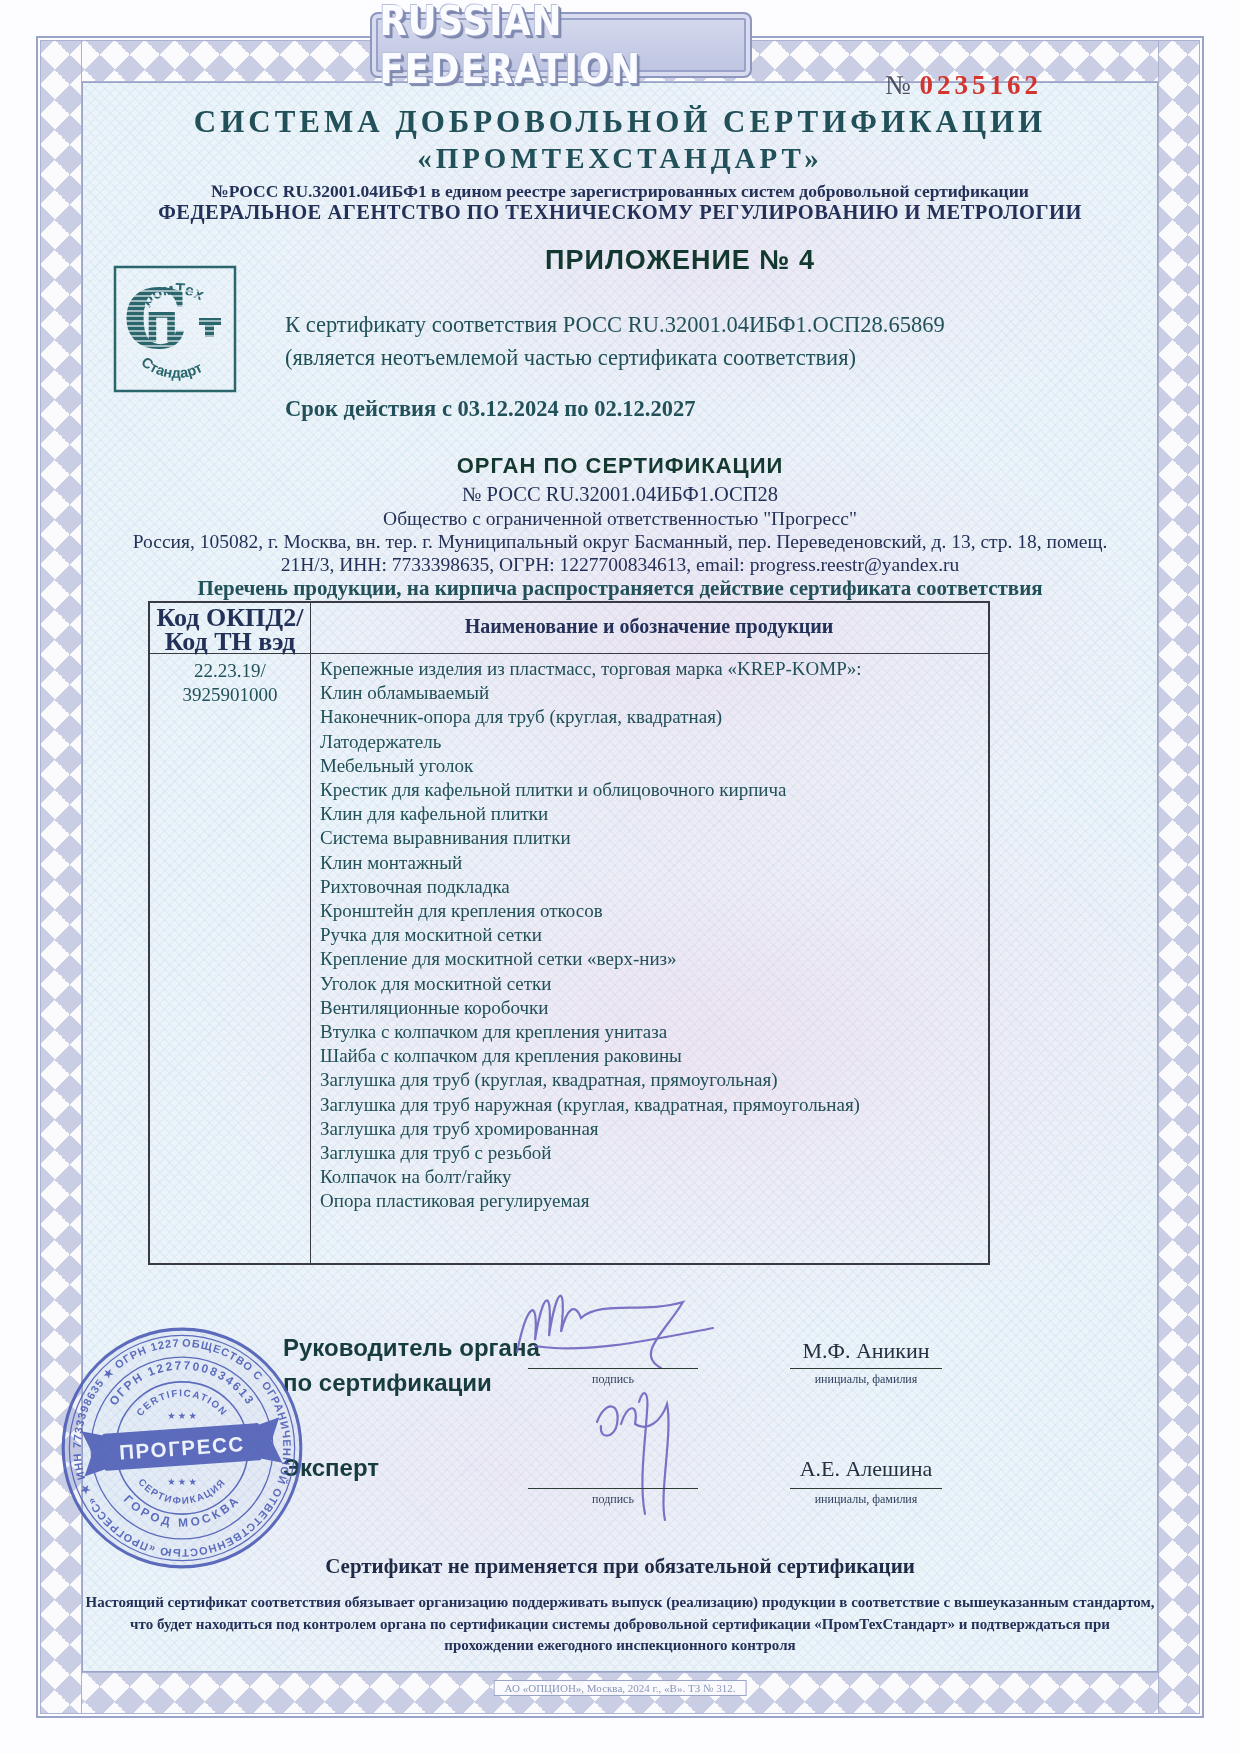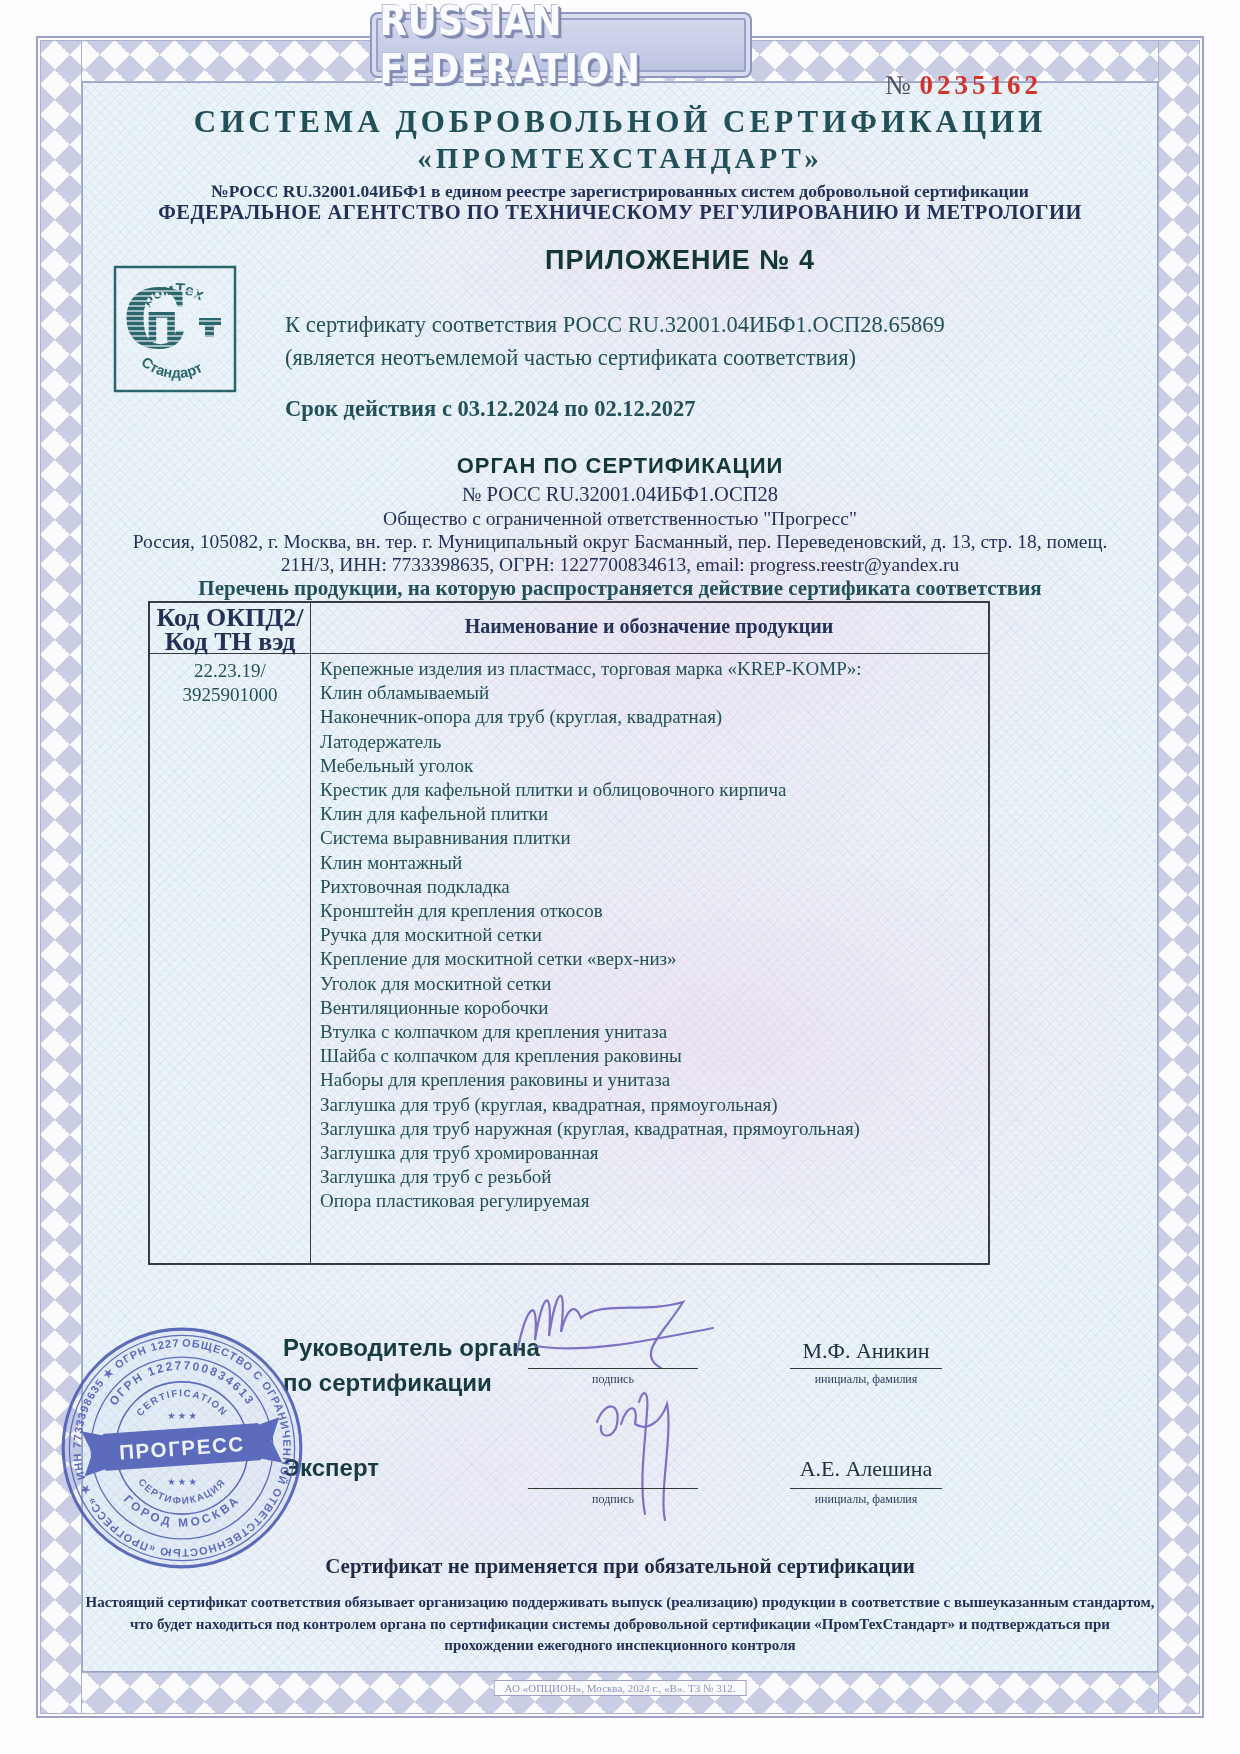--- a/index.html
+++ b/index.html
@@ -153,21 +153,21 @@
 
   <div class="certline c1">К сертификату соответствия РОСС RU.32001.04ИБФ1.ОСП28.65869</div>
   <div class="certline c2">(является неотъемлемой частью сертификата соответствия)</div>
   <div class="certline validity">Срок действия с 03.12.2024 по 02.12.2027</div>
 
   <div class="t-center org-h">ОРГАН ПО СЕРТИФИКАЦИИ</div>
   <div class="t-center org-no">№ РОСС RU.32001.04ИБФ1.ОСП28</div>
   <div class="t-center org-name">Общество с ограниченной ответственностью "Прогресс"</div>
   <div class="t-center org-a1">Россия, 105082, г. Москва, вн. тер. г. Муниципальный округ Басманный, пер. Переведеновский, д. 13, стр. 18, помещ.</div>
   <div class="t-center org-a2">21Н/3, ИНН: 7733398635, ОГРН: 1227700834613, email: progress.reestr@yandex.ru</div>
-  <div class="t-center list-caption">Перечень продукции, на которую распространяется действие сертификата соответствия</div>
+  <div class="t-center list-caption">Перечень продукции, на кирпича распространяется действие сертификата соответствия</div>
 
   <div class="ptable">
     <div class="vdiv"></div>
     <div class="hdiv"></div>
     <div class="th1">
       <div>Код ОКПД2/</div>
       <div>Код ТН вэд</div>
     </div>
     <div class="th2">Наименование и обозначение продукции</div>
     <div class="code-cell">
@@ -185,25 +185,25 @@
         <div class="product-line">Система выравнивания плитки</div>
         <div class="product-line">Клин монтажный</div>
         <div class="product-line">Рихтовочная подкладка</div>
         <div class="product-line">Кронштейн для крепления откосов</div>
         <div class="product-line">Ручка для москитной сетки</div>
         <div class="product-line">Крепление для москитной сетки «верх-низ»</div>
         <div class="product-line">Уголок для москитной сетки</div>
         <div class="product-line">Вентиляционные коробочки</div>
         <div class="product-line">Втулка с колпачком для крепления унитаза</div>
         <div class="product-line">Шайба с колпачком для крепления раковины</div>
-        <div class="product-line">Наборы для крепления раковины и унитаза</div>
         <div class="product-line">Заглушка для труб (круглая, квадратная, прямоугольная)</div>
         <div class="product-line">Заглушка для труб наружная (круглая, квадратная, прямоугольная)</div>
         <div class="product-line">Заглушка для труб хромированная</div>
         <div class="product-line">Заглушка для труб с резьбой</div>
+        <div class="product-line">Колпачок на болт/гайку</div>
         <div class="product-line">Опора пластиковая регулируемая</div>
       </div>
   </div>
 
   <div class="role role-head">
     <div>Руководитель органа</div>
     <div>по сертификации</div>
   </div>
   <div class="role role-expert">Эксперт</div>
 

